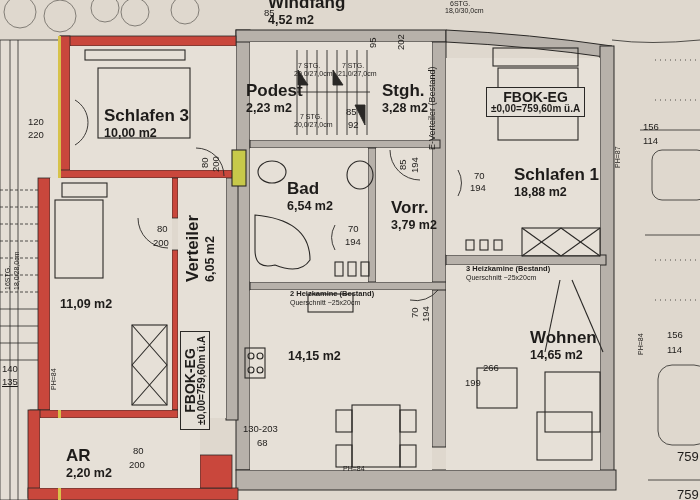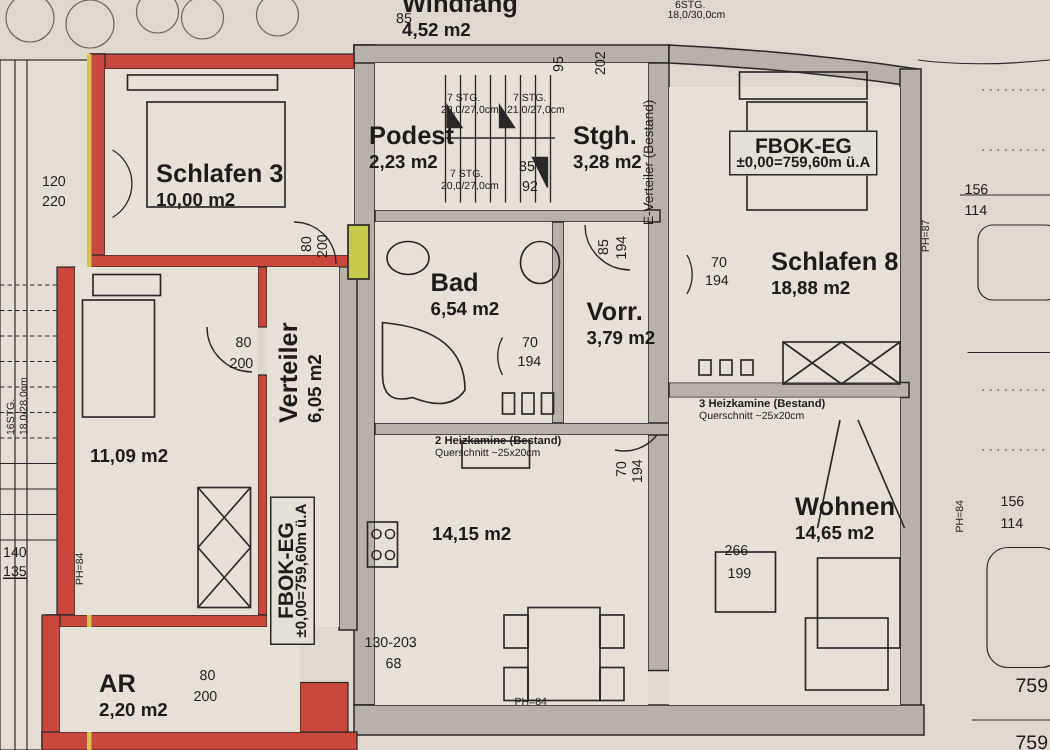--- a/index.html
+++ b/index.html
@@ -198,21 +198,21 @@
 </div>
 <div class="lbl" style="left:287px;top:180px;">
   <div class="room-name">Bad</div>
   <div class="room-area">6,54 m2</div>
 </div>
 <div class="lbl" style="left:391px;top:199px;">
   <div class="room-name">Vorr.</div>
   <div class="room-area">3,79 m2</div>
 </div>
 <div class="lbl" style="left:514px;top:166px;">
-  <div class="room-name">Schlafen 8</div>
+  <div class="room-name">Schlafen 1</div>
   <div class="room-area">18,88 m2</div>
 </div>
 <div class="lbl" style="left:60px;top:295px;">
   <div class="room-area">11,09 m2</div>
 </div>
 <div class="lbl vert" style="left:184px;top:282px;">
   <div class="room-name">Verteiler</div>
   <div class="room-area">6,05 m2</div>
 </div>
 <div class="lbl" style="left:288px;top:347px;">
@@ -270,21 +270,21 @@
 <div class="lbl vert dim" style="left:410px;top:173px;">194</div>
 <div class="lbl dim" style="left:474px;top:171px;">70</div>
 <div class="lbl dim" style="left:470px;top:183px;">194</div>
 <div class="lbl vert dim" style="left:410px;top:318px;">70</div>
 <div class="lbl vert dim" style="left:421px;top:322px;">194</div>
 <div class="lbl dim" style="left:133px;top:446px;">80</div>
 <div class="lbl dim" style="left:129px;top:460px;">200</div>
 <div class="lbl dim" style="left:243px;top:424px;">130-203</div>
 <div class="lbl dim" style="left:257px;top:438px;">68</div>
 <div class="lbl dim" style="left:483px;top:363px;">266</div>
-<div class="lbl dim" style="left:485px;top:378px;">199</div>
+<div class="lbl dim" style="left:465px;top:378px;">199</div>
 <div class="lbl dim" style="left:643px;top:122px;">156</div>
 <div class="lbl dim" style="left:643px;top:136px;">114</div>
 <div class="lbl dim" style="left:667px;top:330px;">156</div>
 <div class="lbl dim" style="left:667px;top:345px;">114</div>
 <div class="lbl dim" style="left:2px;top:364px;">140</div>
 <div class="lbl dim" style="left:2px;top:377px;text-decoration:underline;">135</div>
 <div class="lbl vert dim" style="left:368px;top:48px;">95</div>
 <div class="lbl vert dim" style="left:396px;top:50px;">202</div>
 <div class="lbl dim" style="left:264px;top:8px;">85</div>
 <div class="lbl dim" style="left:346px;top:107px;">85</div>

